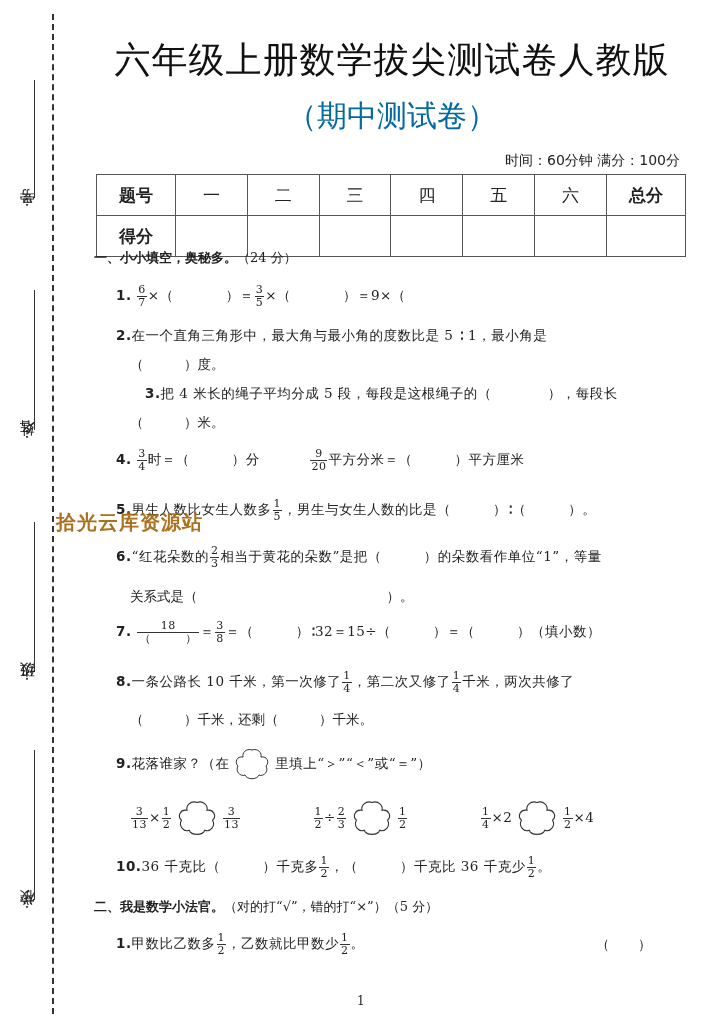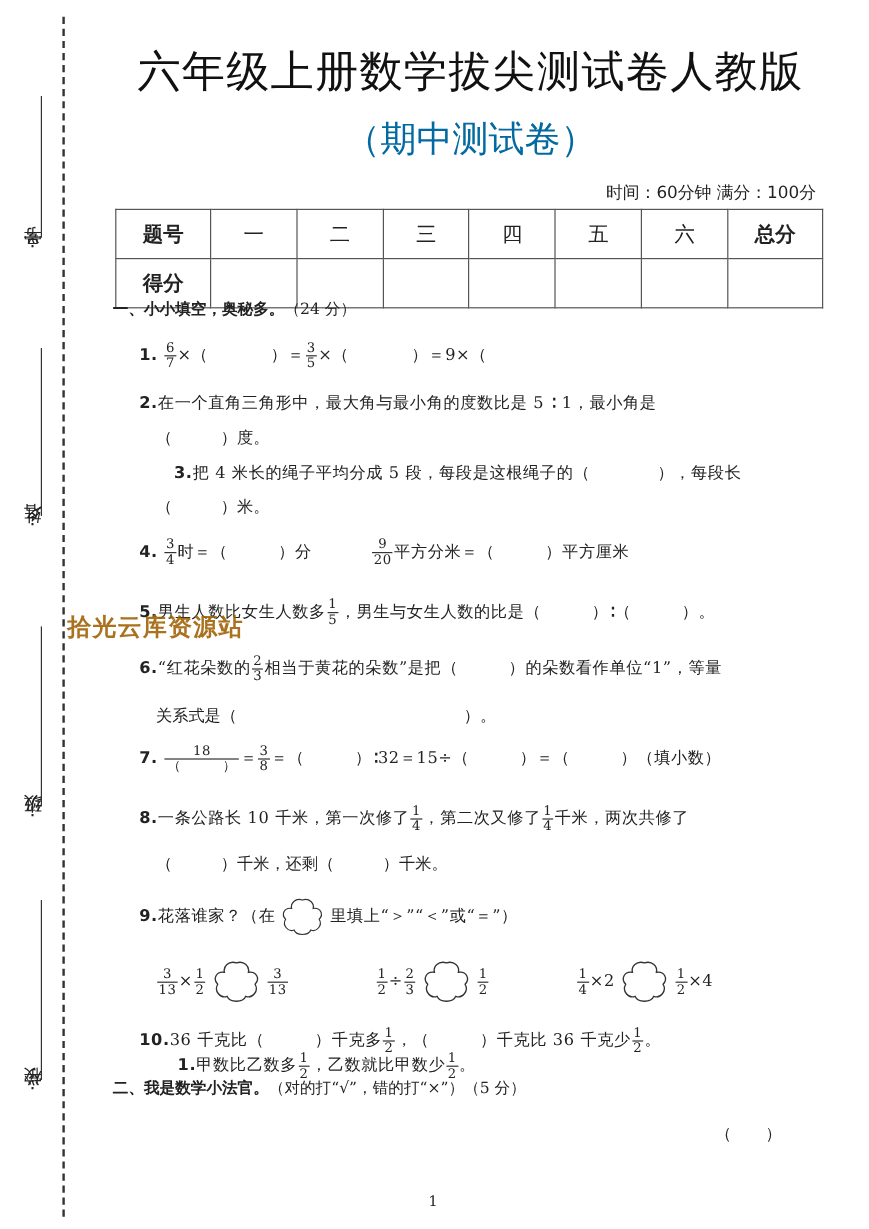--- a/index.html
+++ b/index.html
@@ -182,18 +182,18 @@
 </div>
 
 <div class="q" style="top:855px;">
   <span class="num">10.</span><span>36 千克比（　　　）千克多</span><span class="frac"><span class="n">1</span><span class="d">2</span></span><span>，（　　　）千克比 36 千克少</span><span class="frac"><span class="n">1</span><span class="d">2</span></span><span>。</span>
 </div>
 
 <div class="section" style="top:898px;">
   <span>二、我是数学小法官。</span><span class="note">（对的打“√”，错的打“×”）（5 分）</span>
 </div>
 
-<div class="q" style="top:876px;margin-left:32px;">
+<div class="q" style="top:932px;">
   <span class="num">1.</span><span>甲数比乙数多</span><span class="frac"><span class="n">1</span><span class="d">2</span></span><span>，乙数就比甲数少</span><span class="frac"><span class="n">1</span><span class="d">2</span></span><span>。</span>
 </div>
 <div class="q" style="top:936px;left:596px;">（　　）</div>
 
 <div class="page-num">1</div>
 
 </body></html>

